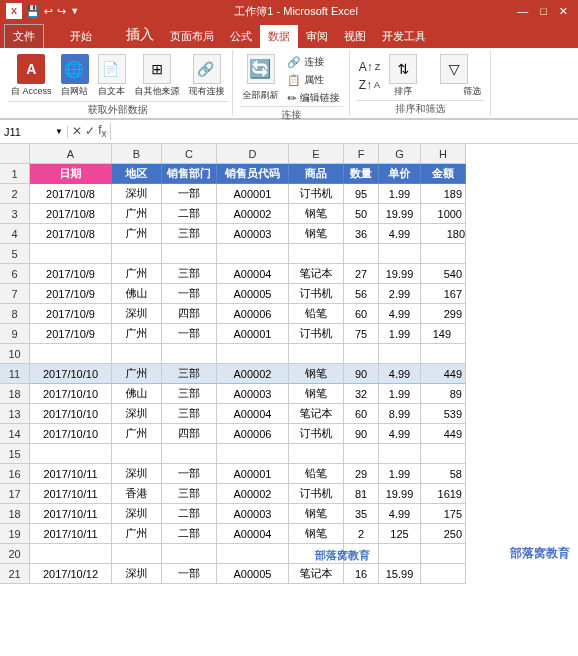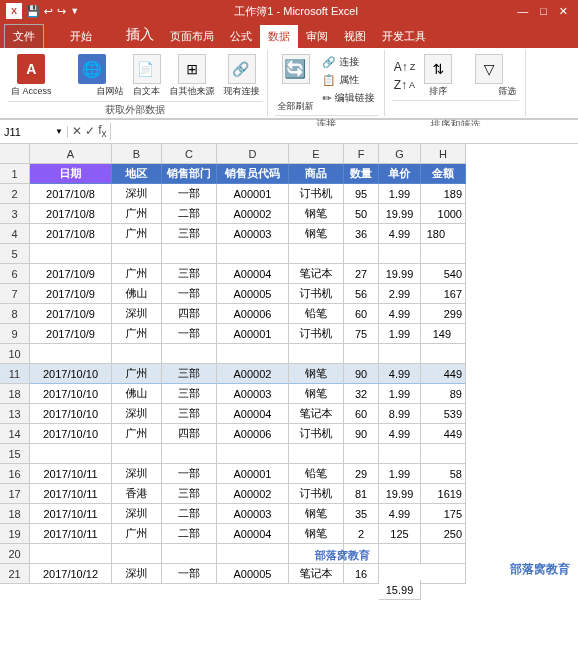--- a/index.html
+++ b/index.html
@@ -37,21 +37,21 @@
 <div style="background:#fff;border-bottom:2px solid #ccc;display:flex;align-items:stretch;padding:2px 4px;height:72px;gap:1px;">
 
   <div style="border-right:1px solid #ddd;padding:2px 4px;display:flex;flex-direction:column;align-items:center;">
     <div style="display:flex;gap:3px;align-items:flex-start;flex:1;">
       <div style="display:flex;flex-direction:column;align-items:center;cursor:pointer;padding:2px 3px;min-width:34px;">
         <div style="width:28px;height:30px;background:#c0392b;color:#fff;display:flex;align-items:center;justify-content:center;font-size:14px;font-weight:bold;border-radius:2px;">A</div>
         <span style="font-size:9px;text-align:center;color:#333;margin-top:1px;">自 Access</span>
       </div>
       <div style="display:flex;flex-direction:column;align-items:center;cursor:pointer;padding:2px 3px;min-width:34px;">
         <div style="width:28px;height:30px;background:#4472c4;color:#fff;display:flex;align-items:center;justify-content:center;font-size:16px;border-radius:2px;">🌐</div>
-        <span style="font-size:9px;text-align:center;color:#333;margin-top:1px;margin-left:36px;">自网站</span>
+        <span style="font-size:9px;text-align:center;color:#333;margin-top:1px;">自网站</span>
       </div>
       <div style="display:flex;flex-direction:column;align-items:center;cursor:pointer;padding:2px 3px;min-width:34px;">
         <div style="width:28px;height:30px;background:#f5f5f5;border:1px solid #ccc;display:flex;align-items:center;justify-content:center;font-size:14px;">📄</div>
         <span style="font-size:9px;text-align:center;color:#333;margin-top:1px;">自文本</span>
       </div>
       <div style="display:flex;flex-direction:column;align-items:center;cursor:pointer;padding:2px 3px;min-width:40px;">
         <div style="width:28px;height:30px;background:#f5f5f5;border:1px solid #ccc;display:flex;align-items:center;justify-content:center;font-size:14px;">⊞</div>
         <span style="font-size:9px;text-align:center;color:#333;margin-top:1px;">自其他来源</span>
       </div>
       <div style="display:flex;flex-direction:column;align-items:center;cursor:pointer;padding:2px 3px;min-width:40px;">
@@ -59,21 +59,21 @@
         <span style="font-size:9px;text-align:center;color:#333;margin-top:1px;">现有连接</span>
       </div>
     </div>
     <div style="font-size:10px;color:#555;margin-top:1px;border-top:1px solid #ddd;width:100%;text-align:center;padding-top:1px;">获取外部数据</div>
   </div>
 
   <div style="border-right:1px solid #ddd;padding:2px 6px;display:flex;flex-direction:column;align-items:center;">
     <div style="display:flex;gap:3px;align-items:flex-start;flex:1;">
       <div style="display:flex;flex-direction:column;align-items:center;cursor:pointer;padding:2px 3px;">
         <div style="width:28px;height:30px;background:#f5f5f5;border:1px solid #ccc;display:flex;align-items:center;justify-content:center;font-size:18px;">🔄</div>
-        <span style="font-size:9px;text-align:center;color:#333;margin-top:16px;">全部刷新</span>
+        <span style="font-size:9px;text-align:center;color:#333;margin-top:5px;">全部刷新</span>
       </div>
       <div style="display:flex;flex-direction:column;gap:2px;margin-top:2px;">
         <div style="display:flex;align-items:center;gap:3px;cursor:pointer;padding:1px 3px;">
           <span style="font-size:11px;">🔗</span>
           <span style="font-size:10px;color:#333;">连接</span>
         </div>
         <div style="display:flex;align-items:center;gap:3px;cursor:pointer;padding:1px 3px;">
           <span style="font-size:11px;">📋</span>
           <span style="font-size:10px;color:#333;">属性</span>
         </div>
@@ -101,21 +101,21 @@
       </div>
       <div style="display:flex;flex-direction:column;align-items:center;cursor:pointer;padding:2px 3px;">
         <div style="width:28px;height:30px;background:#f5f5f5;border:1px solid #ccc;display:flex;align-items:center;justify-content:center;font-size:14px;">⇅</div>
         <span style="font-size:9px;color:#333;margin-top:1px;">排序</span>
       </div>
       <div style="display:flex;flex-direction:column;align-items:center;cursor:pointer;padding:2px 3px;">
         <div style="width:28px;height:30px;background:#f5f5f5;border:1px solid #ccc;display:flex;align-items:center;justify-content:center;font-size:14px;">▽</div>
         <span style="font-size:9px;color:#333;margin-top:1px;margin-left:36px;">筛选</span>
       </div>
     </div>
-    <div style="font-size:10px;color:#555;border-top:1px solid #ddd;width:100%;text-align:center;padding-top:17px;">排序和筛选</div>
+    <div style="font-size:10px;color:#555;border-top:1px solid #ddd;width:100%;text-align:center;padding-top:1px;">排序和筛选</div>
   </div>
 </div>
 
 <div style="display:flex;align-items:center;border-bottom:1px solid #ccc;height:24px;background:#fff;">
   <div style="width:68px;border-right:1px solid #ccc;padding:0 4px;font-size:11px;display:flex;align-items:center;cursor:pointer;">
     <span>J11</span>
     <span style="margin-left:auto;font-size:8px;">▼</span>
   </div>
   <div style="display:flex;align-items:center;padding:0 4px;border-right:1px solid #ccc;gap:3px;">
     <span style="font-size:12px;cursor:pointer;color:#555;">✕</span>
@@ -161,21 +161,21 @@
       <div style="width:30px;height:20px;background:#f2f2f2;border-right:1px solid #ccc;border-bottom:1px solid #ccc;display:flex;align-items:center;justify-content:center;font-size:11px;color:#333;">17</div>
       <div style="width:30px;height:20px;background:#f2f2f2;border-right:1px solid #ccc;border-bottom:1px solid #ccc;display:flex;align-items:center;justify-content:center;font-size:11px;color:#333;">18</div>
       <div style="width:30px;height:20px;background:#f2f2f2;border-right:1px solid #ccc;border-bottom:1px solid #ccc;display:flex;align-items:center;justify-content:center;font-size:11px;color:#333;">19</div>
       <div style="width:30px;height:20px;background:#f2f2f2;border-right:1px solid #ccc;border-bottom:1px solid #ccc;display:flex;align-items:center;justify-content:center;font-size:11px;color:#333;">20</div>
       <div style="width:30px;height:20px;background:#f2f2f2;border-right:1px solid #ccc;border-bottom:1px solid #ccc;display:flex;align-items:center;justify-content:center;font-size:11px;color:#333;">21</div>
     </div>
 
     <div>
 
       <div style="display:flex;">
-        <div style="width:82px;height:20px;background:#8b5cf6;color:#fff;border-right:1px solid #5b85cc;border-bottom:1px solid #5b85cc;display:flex;align-items:center;justify-content:center;font-size:11px;font-weight:bold;">日期</div>
+        <div style="width:82px;height:20px;background:#ec4899;color:#fff;border-right:1px solid #5b85cc;border-bottom:1px solid #5b85cc;display:flex;align-items:center;justify-content:center;font-size:11px;font-weight:bold;">日期</div>
         <div style="width:50px;height:20px;background:#4472c4;color:#fff;border-right:1px solid #5b85cc;border-bottom:1px solid #5b85cc;display:flex;align-items:center;justify-content:center;font-size:11px;font-weight:bold;">地区</div>
         <div style="width:55px;height:20px;background:#4472c4;color:#fff;border-right:1px solid #5b85cc;border-bottom:1px solid #5b85cc;display:flex;align-items:center;justify-content:center;font-size:11px;font-weight:bold;">销售部门</div>
         <div style="width:72px;height:20px;background:#4472c4;color:#fff;border-right:1px solid #5b85cc;border-bottom:1px solid #5b85cc;display:flex;align-items:center;justify-content:center;font-size:11px;font-weight:bold;">销售员代码</div>
         <div style="width:55px;height:20px;background:#4472c4;color:#fff;border-right:1px solid #5b85cc;border-bottom:1px solid #5b85cc;display:flex;align-items:center;justify-content:center;font-size:11px;font-weight:bold;">商品</div>
         <div style="width:35px;height:20px;background:#4472c4;color:#fff;border-right:1px solid #5b85cc;border-bottom:1px solid #5b85cc;display:flex;align-items:center;justify-content:center;font-size:11px;font-weight:bold;">数量</div>
         <div style="width:42px;height:20px;background:#4472c4;color:#fff;border-right:1px solid #5b85cc;border-bottom:1px solid #5b85cc;display:flex;align-items:center;justify-content:center;font-size:11px;font-weight:bold;">单价</div>
         <div style="width:45px;height:20px;background:#4472c4;color:#fff;border-right:1px solid #5b85cc;border-bottom:1px solid #5b85cc;display:flex;align-items:center;justify-content:center;font-size:11px;font-weight:bold;">金额</div>
       </div>
 
       <div style="display:flex;">
@@ -201,21 +201,21 @@
       </div>
 
       <div style="display:flex;">
         <div style="width:82px;height:20px;border-right:1px solid #ccc;border-bottom:1px solid #ccc;display:flex;align-items:center;justify-content:center;font-size:11px;">2017/10/8</div>
         <div style="width:50px;height:20px;border-right:1px solid #ccc;border-bottom:1px solid #ccc;display:flex;align-items:center;justify-content:center;font-size:11px;">广州</div>
         <div style="width:55px;height:20px;border-right:1px solid #ccc;border-bottom:1px solid #ccc;display:flex;align-items:center;justify-content:center;font-size:11px;">三部</div>
         <div style="width:72px;height:20px;border-right:1px solid #ccc;border-bottom:1px solid #ccc;display:flex;align-items:center;justify-content:center;font-size:11px;">A00003</div>
         <div style="width:55px;height:20px;border-right:1px solid #ccc;border-bottom:1px solid #ccc;display:flex;align-items:center;justify-content:center;font-size:11px;">钢笔</div>
         <div style="width:35px;height:20px;border-right:1px solid #ccc;border-bottom:1px solid #ccc;display:flex;align-items:center;justify-content:center;font-size:11px;">36</div>
         <div style="width:42px;height:20px;border-right:1px solid #ccc;border-bottom:1px solid #ccc;display:flex;align-items:center;justify-content:center;font-size:11px;">4.99</div>
-        <div style="width:45px;height:20px;border-right:1px solid #ccc;border-bottom:1px solid #ccc;display:flex;align-items:center;justify-content:flex-end;font-size:11px;padding-right:20px;">180</div>
+        <div style="width:45px;height:20px;border-right:1px solid #ccc;border-bottom:1px solid #ccc;display:flex;align-items:center;justify-content:flex-end;font-size:11px;padding-right:0;">180</div>
       </div>
 
       <div style="display:flex;">
         <div style="width:82px;height:20px;border-right:1px solid #ccc;border-bottom:1px solid #ccc;font-size:11px;"></div>
         <div style="width:50px;height:20px;border-right:1px solid #ccc;border-bottom:1px solid #ccc;"></div>
         <div style="width:55px;height:20px;border-right:1px solid #ccc;border-bottom:1px solid #ccc;"></div>
         <div style="width:72px;height:20px;border-right:1px solid #ccc;border-bottom:1px solid #ccc;"></div>
         <div style="width:55px;height:20px;border-right:1px solid #ccc;border-bottom:1px solid #ccc;"></div>
         <div style="width:35px;height:20px;border-right:1px solid #ccc;border-bottom:1px solid #ccc;"></div>
         <div style="width:42px;height:20px;border-right:1px solid #ccc;border-bottom:1px solid #ccc;"></div>
@@ -389,20 +389,20 @@
         </div>
       </div>
 
       <div style="display:flex;">
         <div style="width:82px;height:20px;border-right:1px solid #ccc;border-bottom:1px solid #ccc;display:flex;align-items:center;justify-content:center;font-size:11px;">2017/10/12</div>
         <div style="width:50px;height:20px;border-right:1px solid #ccc;border-bottom:1px solid #ccc;display:flex;align-items:center;justify-content:center;font-size:11px;">深圳</div>
         <div style="width:55px;height:20px;border-right:1px solid #ccc;border-bottom:1px solid #ccc;display:flex;align-items:center;justify-content:center;font-size:11px;">一部</div>
         <div style="width:72px;height:20px;border-right:1px solid #ccc;border-bottom:1px solid #ccc;display:flex;align-items:center;justify-content:center;font-size:11px;">A00005</div>
         <div style="width:55px;height:20px;border-right:1px solid #ccc;border-bottom:1px solid #ccc;display:flex;align-items:center;justify-content:center;font-size:11px;">笔记本</div>
         <div style="width:35px;height:20px;border-right:1px solid #ccc;border-bottom:1px solid #ccc;display:flex;align-items:center;justify-content:center;font-size:11px;">16</div>
-        <div style="width:42px;height:20px;border-right:1px solid #ccc;border-bottom:1px solid #ccc;display:flex;align-items:center;justify-content:center;font-size:11px;margin-top:16px;">15.99</div>
+        <div style="width:42px;height:20px;border-right:1px solid #ccc;border-bottom:1px solid #ccc;display:flex;align-items:center;justify-content:center;font-size:11px;">15.99</div>
         <div style="width:45px;height:20px;border-right:1px solid #ccc;border-bottom:1px solid #ccc;display:flex;align-items:center;justify-content:flex-end;font-size:11px;padding-right:3px;"></div>
       </div>
     </div>
   </div>
 
   <div style="position:absolute;bottom:22px;right:8px;color:#4472c4;font-size:12px;font-weight:bold;">部落窝教育</div>
 </div>
 
 </body></html>

